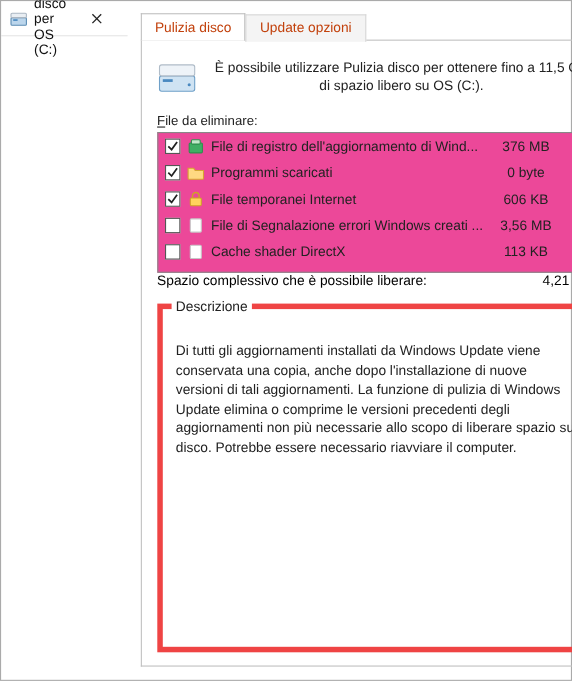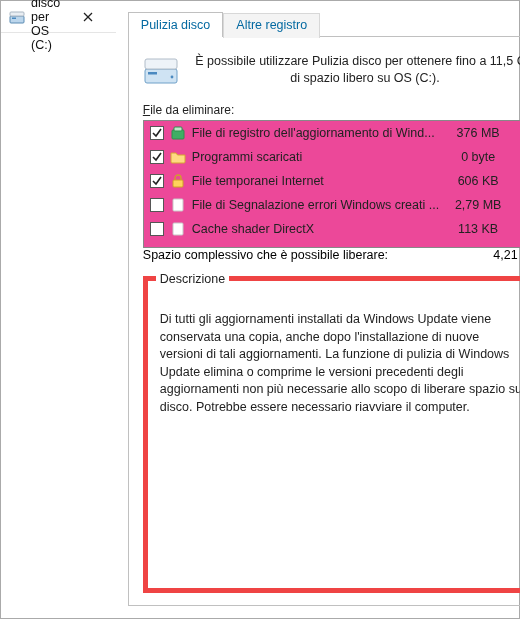--- a/index.html
+++ b/index.html
@@ -54,21 +54,21 @@
     border-bottom: 1px solid #c0c0c0;
     position: relative;
     margin-bottom: 0;
   }
   .tab {
     padding: 5px 12px 5px 12px;
     border: 1px solid #c0c0c0;
     border-bottom: none;
     background: #fff;
     font-size: 12.5px;
-    color: #0369a1;
+    color: #c2410c;
     cursor: default;
     position: relative;
     top: 1px;
     margin-right: 0;
   }
   .tab.inactive {
     background: #f4f4f4;
     border-color: #d8d8d8;
     top: 2px;
     padding-top: 4px;
@@ -233,21 +233,21 @@
           <line x1="1" y1="1" x2="9" y2="9" stroke="#222" stroke-width="1.2"></line>
           <line x1="9" y1="1" x2="1" y2="9" stroke="#222" stroke-width="1.2"></line>
         </svg>
     </div>
   </div>
 
   <div class="content">
 
     <div class="tabs">
       <div class="tab active">Pulizia disco</div>
-      <div class="tab inactive">Altre registro</div>
+      <div class="tab inactive">Update opzioni</div>
     </div>
 
     <div class="panel">
 
       <div class="intro">
         <span class="disk-icon">
           <svg viewBox="0 0 36 36">
             <rect x="2" y="16" width="32" height="14" rx="2" fill="#cfe3f3" stroke="#6fa0c8"></rect>
             <rect x="2" y="6" width="32" height="10" rx="2" fill="#eef3f8" stroke="#b0bcc8"></rect>
             <rect x="5" y="19" width="9" height="2.5" fill="#4a89c0"></rect>
@@ -306,21 +306,21 @@
               <span class="fsize">606 KB</span>
             </div>
             <div class="filerow">
               <span class="chk"></span>
               <span class="fic">
                 <svg width="16" height="16" viewBox="0 0 16 16">
                   <rect x="3" y="2" width="10" height="12" rx="1" fill="#fff" stroke="#c7c7c7"></rect>
                 </svg>
               </span>
               <span class="fname">File di Segnalazione errori Windows creati ...</span>
-              <span class="fsize">2,79 MB</span>
+              <span class="fsize">3,56 MB</span>
             </div>
             <div class="filerow">
               <span class="chk"></span>
               <span class="fic">
                 <svg width="16" height="16" viewBox="0 0 16 16">
                   <rect x="3" y="2" width="10" height="12" rx="1" fill="#fff" stroke="#c7c7c7"></rect>
                 </svg>
               </span>
               <span class="fname">Cache shader DirectX</span>
               <span class="fsize">113 KB</span>

